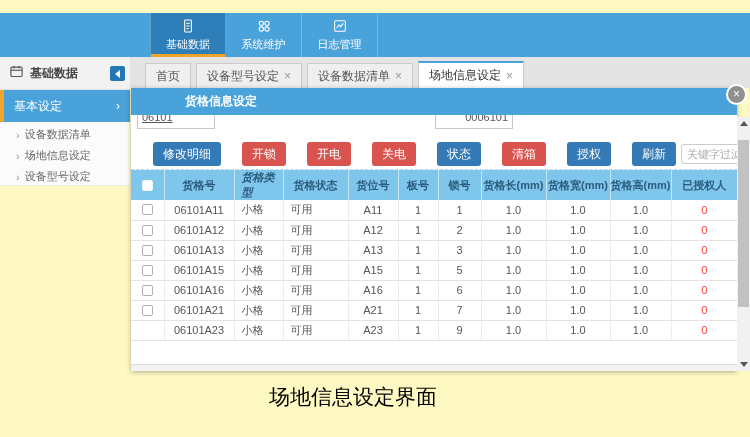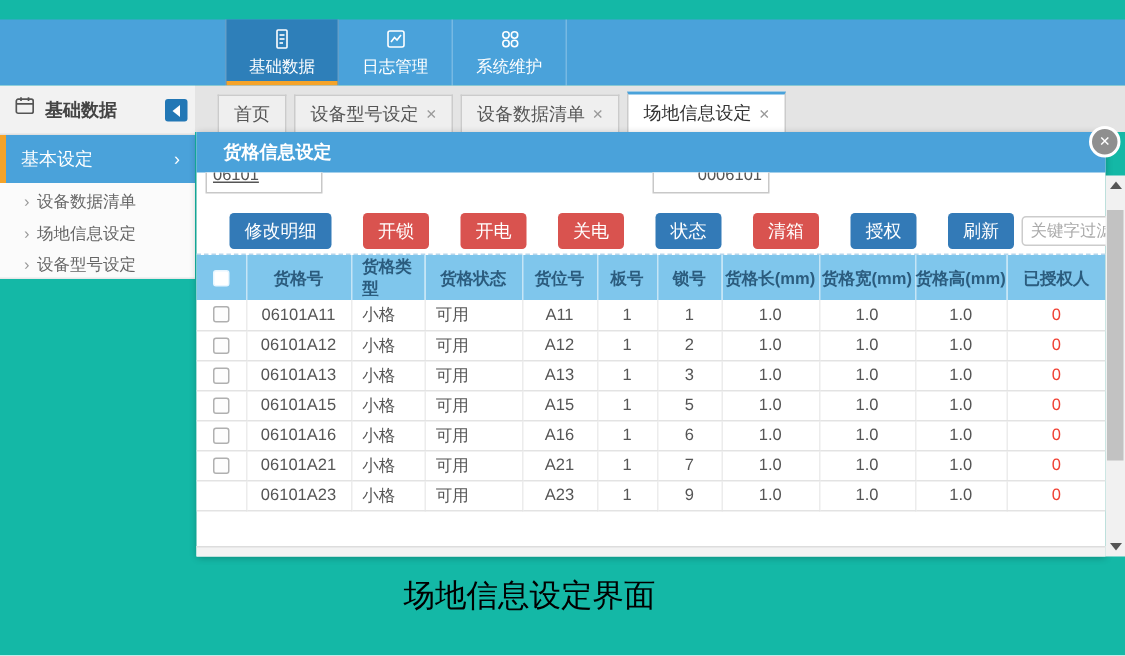--- a/index.html
+++ b/index.html
@@ -1,17 +1,17 @@
 <!DOCTYPE html>
 <html><head>
 <meta charset="utf-8">
 <style>
   * { margin:0; padding:0; box-sizing:border-box; }
   body { background:#fff; }
-  .page { position:relative; width:750px; height:437px; background:#14b8a6; overflow:hidden;
+  .page { position:relative; width:750px; height:437px; background:#fef9c3; overflow:hidden;
           font-family:"Liberation Sans","DejaVu Sans",sans-serif; }
 
   
   .navbar { position:absolute; top:13px; left:0; width:750px; height:44px; background:#4AA2DA; }
   .nav-items { display:flex; margin-left:150px; height:100%; }
   .nav-item { position:relative; width:76px; display:flex; flex-direction:column; align-items:center;
               justify-content:center; gap:3px; border-right:1px solid rgba(255,255,255,.25); cursor:pointer; }
   .nav-item:first-child { border-left:1px solid rgba(255,255,255,.25); }
   .nav-item.active { background:#2E7FB9; }
   .nav-item.active::after { content:""; position:absolute; bottom:0; left:0; right:0; height:3px; background:#F5A329; }
@@ -41,21 +41,21 @@
             display:flex; align-items:flex-end; padding-left:15px; gap:5px; }
   .tab { height:25px; background:#EFEFEF; border:1px solid #CBCBCB; border-bottom:none; display:flex;
          align-items:center; padding:0 10px; font-size:12px; color:#555; cursor:pointer; white-space:nowrap; }
   .tab.active { background:#fff; border-top:2px solid #4AA2DA; color:#333; height:27px; }
   .tab-close { margin-left:5px; color:#9A9A9A; font-size:12px; }
 
   
   .panel { position:absolute; top:88px; left:131px; width:606px; height:283px; background:#fff;
            box-shadow:0 1px 5px rgba(0,0,0,.3); }
   .panel-header { height:27px; background:#4AA2DA; }
-  .panel-title { color:#fff; font-size:12px; font-weight:bold; line-height:27px; padding-left:18px; }
+  .panel-title { color:#fff; font-size:12px; font-weight:bold; line-height:27px; padding-left:18px;margin-left:36px; }
   .close-btn { position:absolute; top:-4px; right:-10px; width:21px; height:21px; border-radius:50%;
                background:#8F8F8F; border:2px solid #fff; color:#fff; font-size:12px; line-height:17px;
                text-align:center; z-index:5; cursor:pointer; }
   .input-row { position:relative; height:15px; overflow:hidden; }
   .input-row input { position:absolute; top:-10px; height:24px; width:78px; border:1px solid #C8C8C8;
                      font-size:11px; color:#555; padding:0 4px; font-family:inherit; }
   .input-1 { left:6px;text-decoration:underline; }
   .input-2 { left:304px;text-align:right; }
   .toolbar { margin-top:12px; padding-left:6px; display:flex; align-items:center; height:24px; }
   .btn { height:24px; border:none; border-radius:3px; color:#fff; font-size:12px; padding:0 10px;
@@ -109,36 +109,36 @@
               <line x1="9.5" y1="8" x2="14.5" y2="8"></line>
               <line x1="9.5" y1="12" x2="14.5" y2="12"></line>
               <line x1="9.5" y1="16" x2="13" y2="16"></line>
             </svg>
           </span>
           <span class="nav-label">基础数据</span>
         </div>
         <div class="nav-item">
           <span class="nav-icon">
             <svg width="16" height="16" viewBox="0 0 24 24" fill="none" stroke="#fff" stroke-width="1.6">
-              <rect x="4" y="4" width="16" height="16" rx="2"></rect>
-              <polyline points="7,15 10.5,10.5 13,13 17,8"></polyline>
-            </svg>
-          </span>
-          <span class="nav-label">日志管理</span>
-        </div>
-        <div class="nav-item">
-          <span class="nav-icon">
-            <svg width="16" height="16" viewBox="0 0 24 24" fill="none" stroke="#fff" stroke-width="1.6">
               <circle cx="8" cy="8" r="3.2"></circle>
               <circle cx="16.5" cy="8" r="3.2"></circle>
               <circle cx="8" cy="16.5" r="3.2"></circle>
               <circle cx="16.5" cy="16.5" r="3.2"></circle>
             </svg>
           </span>
           <span class="nav-label">系统维护</span>
+        </div>
+        <div class="nav-item">
+          <span class="nav-icon">
+            <svg width="16" height="16" viewBox="0 0 24 24" fill="none" stroke="#fff" stroke-width="1.6">
+              <rect x="4" y="4" width="16" height="16" rx="2"></rect>
+              <polyline points="7,15 10.5,10.5 13,13 17,8"></polyline>
+            </svg>
+          </span>
+          <span class="nav-label">日志管理</span>
         </div>
       </div>
   </div>
 
   <div class="sidebar-header">
     <span class="side-icon">
       <svg width="15" height="15" viewBox="0 0 24 24" fill="none" stroke="#555" stroke-width="1.8">
         <rect x="3" y="5" width="18" height="15" rx="2"></rect>
         <line x1="3" y1="10" x2="21" y2="10"></line>
         <line x1="8" y1="3" x2="8" y2="7"></line>
@@ -208,21 +208,21 @@
         <input class="search-input" placeholder="关键字过滤搜索..." style="">
     </div>
     <div class="table-wrap">
       <table>
         <thead>
             <tr id="thead-row">
               <th style="width: 33px;">
                 <div class="cb"></div>
               </th>
               <th style="width: 70px;">货格号</th>
-              <th class="al" style="width: 49px;">货格类型</th>
+              <th class="al" style="width: 49px; font-style: italic;">货格类型</th>
               <th style="width: 65px;">货格状态</th>
               <th style="width: 50px; text-align: center;">货位号</th>
               <th style="width: 40px; margin-top: 22px;">板号</th>
               <th style="width: 43px;">锁号</th>
               <th style="width: 65px;">货格长(mm)</th>
               <th style="width: 64px;">货格宽(mm)</th>
               <th style="width: 61px;">货格高(mm)</th>
               <th style="width: 66px;">已授权人</th>
             </tr>
           </thead>

